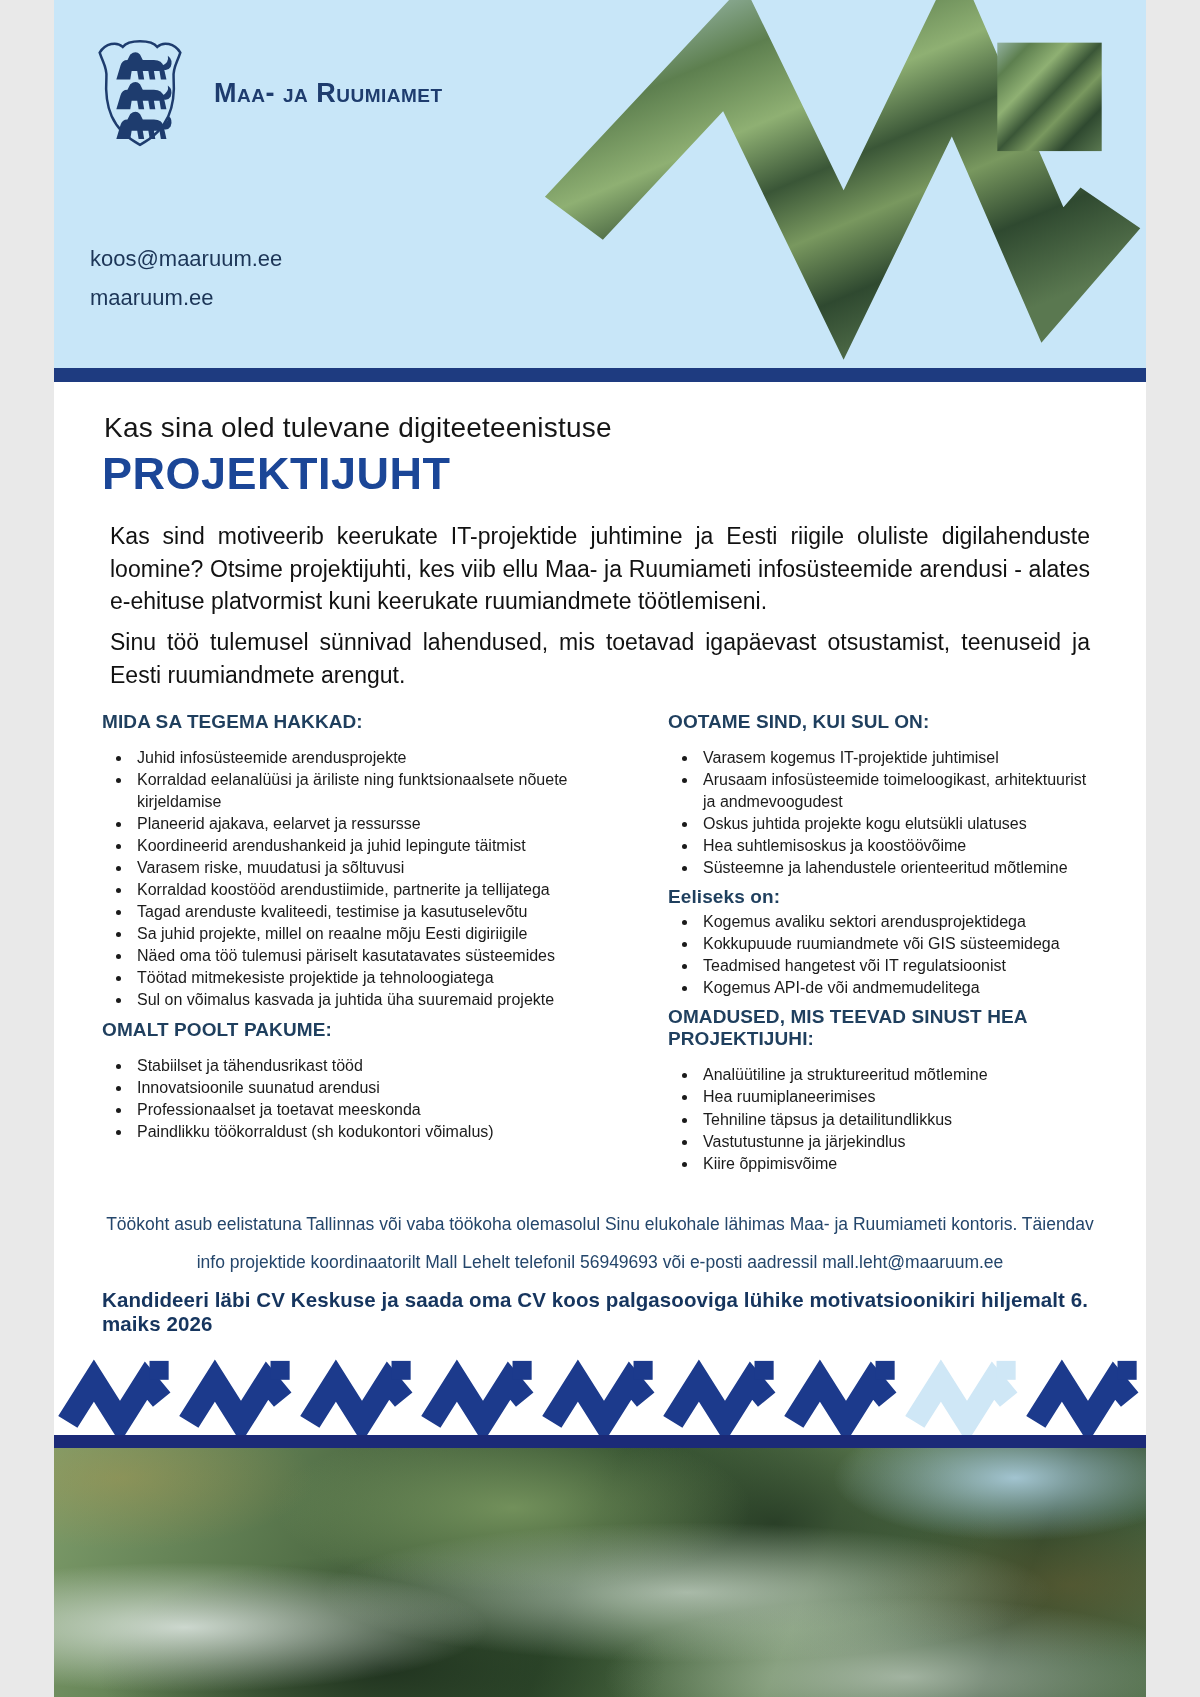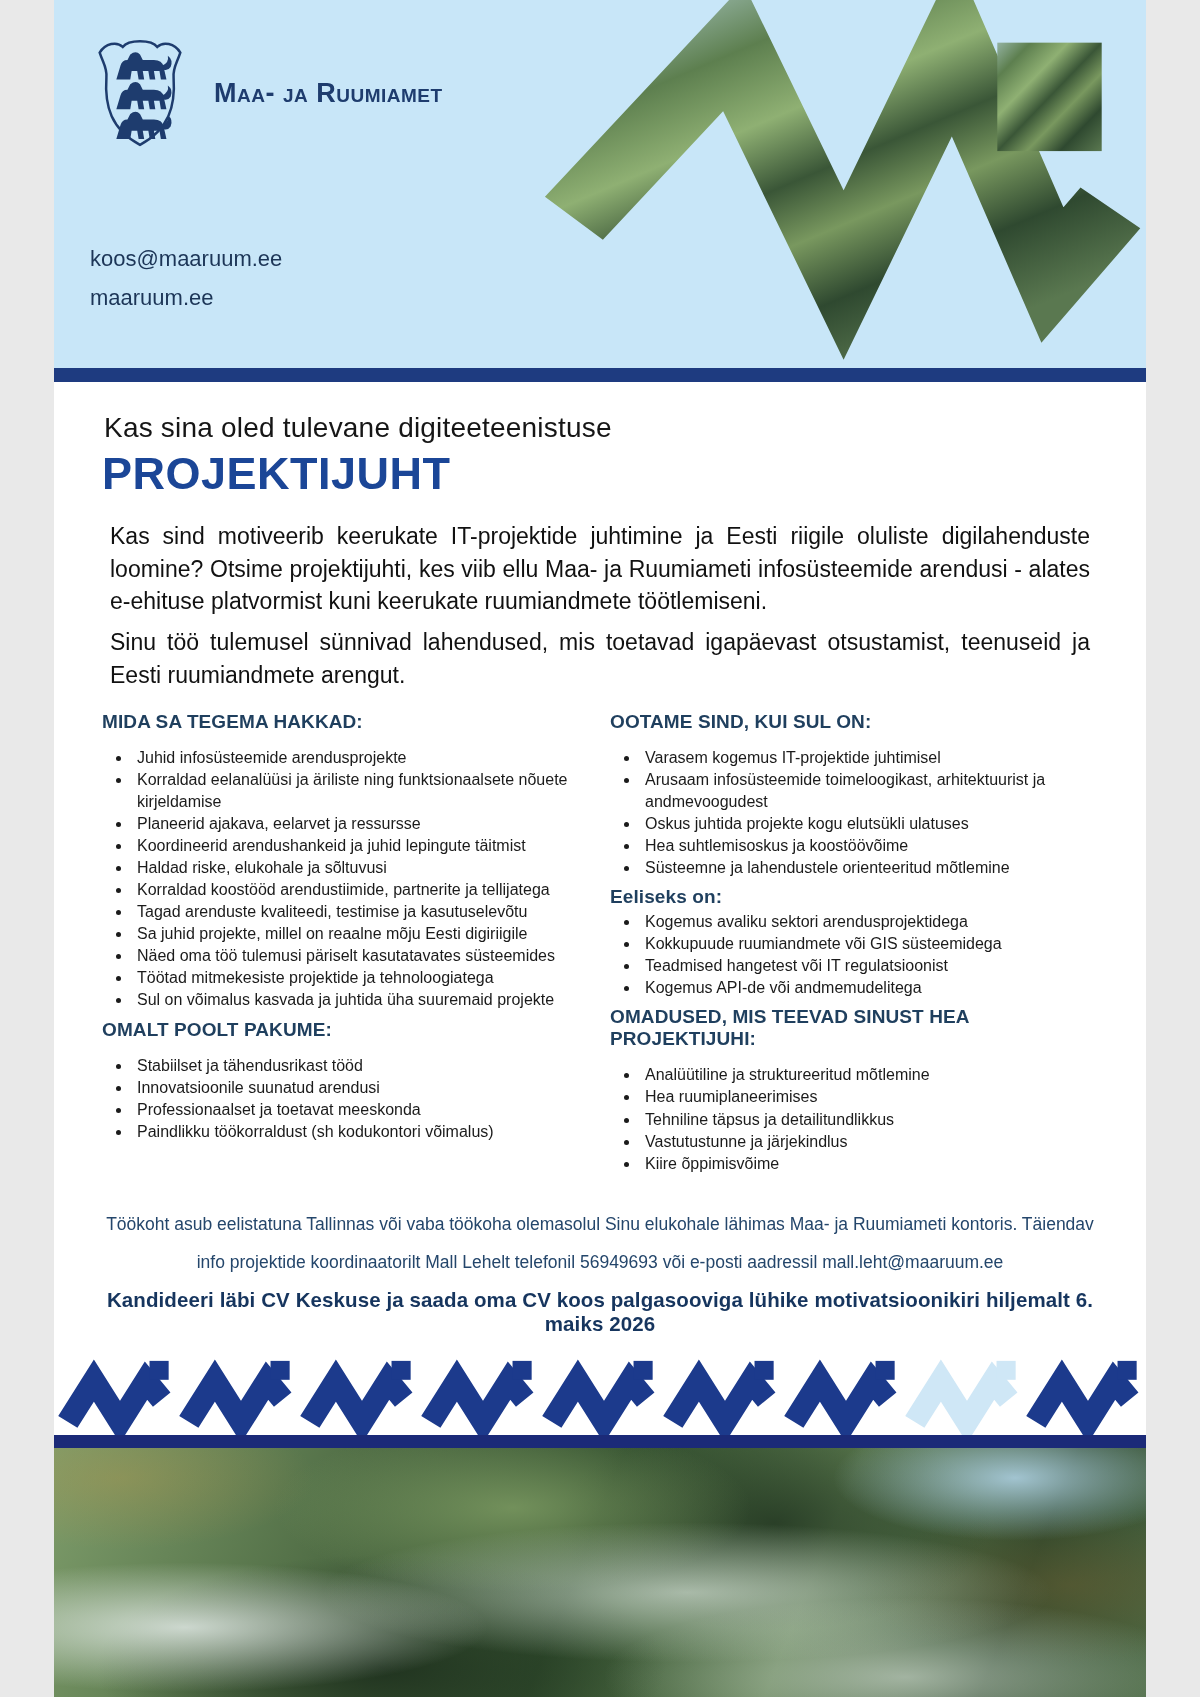--- a/index.html
+++ b/index.html
@@ -18,39 +18,39 @@
   }
   .hero-logo{position:absolute;left:488px;top:22px;width:580px;height:284px;}
   .hero-logo svg{width:100%;height:100%;overflow:visible;}
   .contact-block{position:absolute;left:36px;top:240px;font-size:22px;line-height:1.75;color:#1c3557;}
   .navy-bar{width:100%;height:14px;background:#1e3b80;}
   
   main{padding:16px 48px 0 48px;}
   .kicker{font-size:28px;font-weight:400;color:#161616;margin:14px 0 4px 2px;letter-spacing:.2px;}
   .title{font-size:45px;font-weight:800;color:#1b4697;margin:2px 0 20px 0;letter-spacing:.5px;}
   .lead{font-size:23px;line-height:1.42;text-align:justify;margin:8px;color:#111;}
-  .columns{display:flex;margin-top:20px;}
+  .columns{display:flex;gap:58px;margin-top:20px;}
   .col{flex:1;}
   .col-left{flex:0 0 508px;}
   .sec-heading{
     font-size:19px;font-weight:700;color:#1f3f5e;letter-spacing:.1px;
     margin:8px 0 3px 0;
   }
   .sec-heading.first{margin-top:0;}
   .sec-heading.spaced{margin-bottom:14px;}
   ul.bullets{margin:0;padding:0 0 0 30px;list-style:disc;}
   ul.bullets li{
     font-size:16px;line-height:1.32;color:#1b1b1b;padding-left:5px;margin:0 0 1px 0;
   }
   .contact-note{
     text-align:center;font-size:17.5px;color:#24466b;line-height:2.2;
     max-width:1096px;margin:30px auto 2px auto;
   }
   .apply{
-    text-align:center;font-size:20.5px;font-weight:700;color:#16355e;
+    text-align:left;font-size:20.5px;font-weight:700;color:#16355e;
     margin:6px 0 18px 0;letter-spacing:.1px;
   }
   .divider-row{display:flex;justify-content:center;align-items:flex-start;gap:8px;margin-top:6px;}
   .divider-row svg{width:113px;height:86px;overflow:visible;}
   .about{
     text-align:center;font-size:15.5px;color:#101010;line-height:1.5;
     max-width:1014px;margin:24px auto 0 auto;
   }
   
   .footer-bar{position:absolute;left:0;bottom:249px;width:100%;height:13px;background:#1b2a78;}
@@ -129,21 +129,21 @@
     <p class="lead">Sinu töö tulemusel sünnivad lahendused, mis toetavad igapäevast otsustamist, teenuseid ja Eesti ruumiandmete arengut.</p>
 
     <div class="columns">
       <div class="col col-left" id="col-left">
           <div class="sec-heading first spaced">MIDA SA TEGEMA HAKKAD:</div>
           <ul class="bullets">
             <li>Juhid infosüsteemide arendusprojekte</li>
             <li>Korraldad eelanalüüsi ja äriliste ning funktsionaalsete nõuete kirjeldamise</li>
             <li>Planeerid ajakava, eelarvet ja ressursse</li>
             <li>Koordineerid arendushankeid ja juhid lepingute täitmist</li>
-            <li>Haldad riske, elukohale ja sõltuvusi</li>
+            <li>Varasem riske, muudatusi ja sõltuvusi</li>
             <li>Korraldad koostööd arendustiimide, partnerite ja tellijatega</li>
             <li>Tagad arenduste kvaliteedi, testimise ja kasutuselevõtu</li>
           </ul>
           <ul class="bullets">
             <li>Sa juhid projekte, millel on reaalne mõju Eesti digiriigile</li>
             <li>Näed oma töö tulemusi päriselt kasutatavates süsteemides</li>
             <li>Töötad mitmekesiste projektide ja tehnoloogiatega</li>
             <li>Sul on võimalus kasvada ja juhtida üha suuremaid projekte</li>
           </ul>
           <div class="sec-heading spaced">OMALT POOLT PAKUME:</div>

